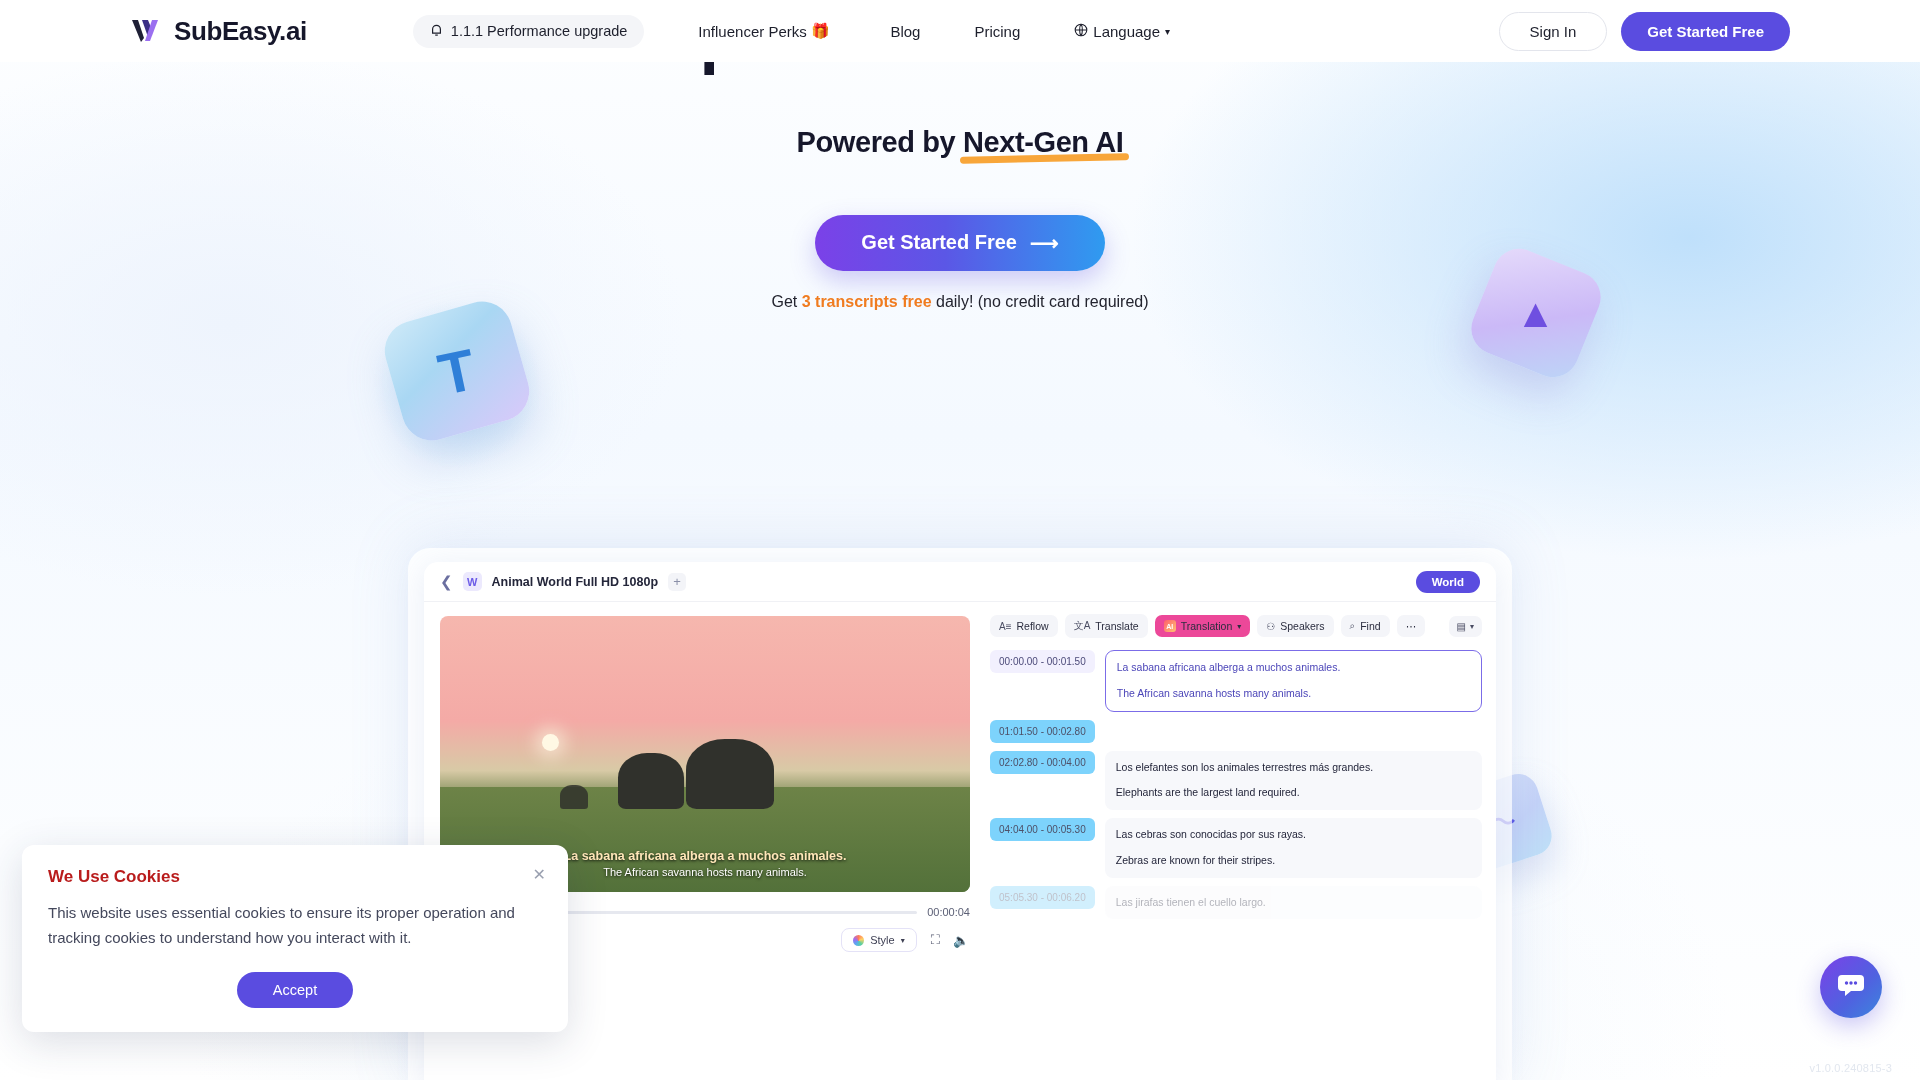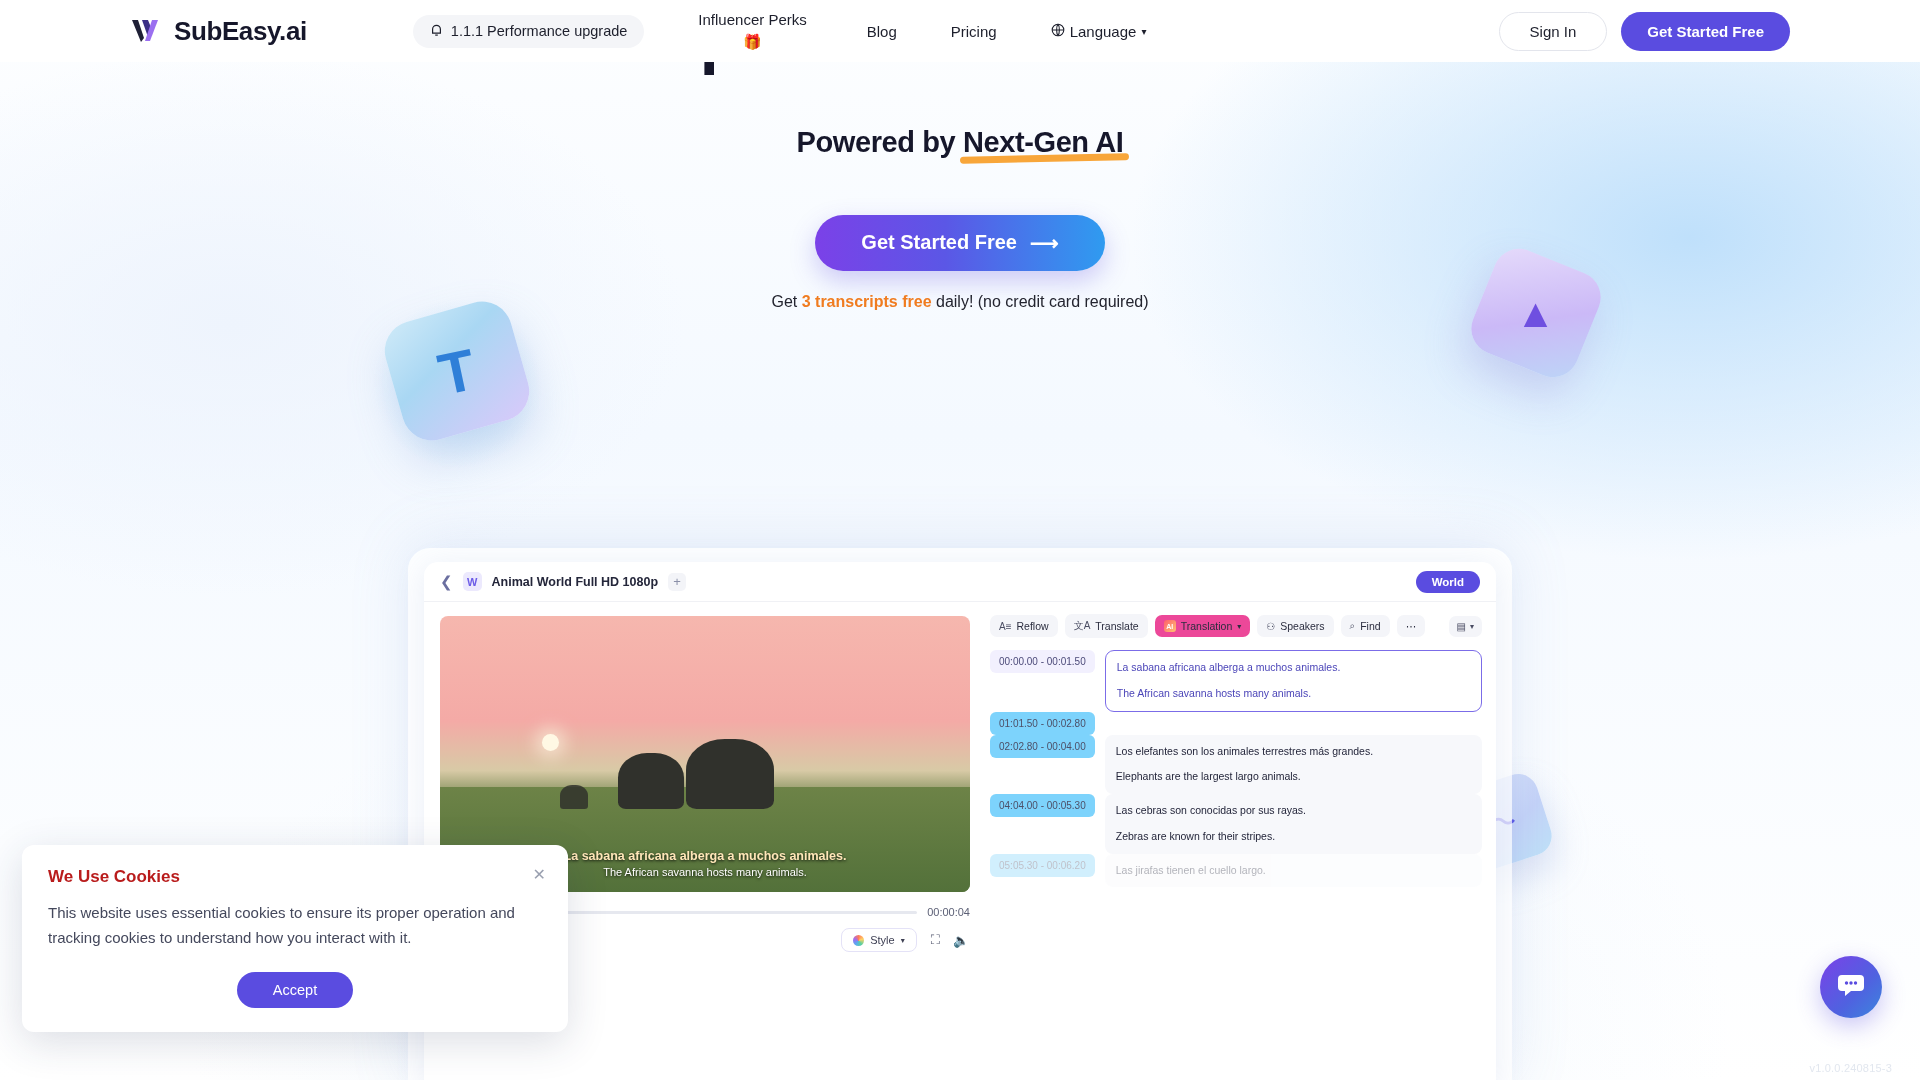--- a/index.html
+++ b/index.html
@@ -36,21 +36,21 @@
   .pill-badge {
     display: flex; align-items: center; gap: 8px;
     background: #f4f5f8; border-radius: 20px;
     padding: 8px 17px; font-size: 14.5px; color: #1d1f2c; white-space: nowrap;
   }
   .nav-link {
     font-size: 15px; color: #1d1f2c; font-weight: 500;
     padding: 8px 10px; white-space: nowrap; cursor: pointer;
     display: flex; align-items: center; gap: 5px;
   }
-  .nav-gap-1 { margin-left: 44px; flex-direction: column; }
+  .nav-gap-1 { margin-left: 44px; }
   .nav-gap-2 { margin-left: 40px; }
   .nav-gap-3 { margin-left: 34px; }
   .nav-gap-4 { margin-left: 34px; }
   .gift { font-size: 15px; }
 
   .nav-right { display: flex; align-items: center; gap: 14px; margin-left: auto; margin-right: 130px; }
   .btn-signin {
     border: 1px solid #e3e5ec; background: #fff; border-radius: 22px;
     padding: 10px 30px; font-size: 15px; font-weight: 500; color: #1d1f2c; cursor: pointer;
     font-family: "Liberation Sans", sans-serif;
@@ -192,21 +192,21 @@
     display: flex; align-items: center; gap: 5px;
     background: #f4f5f9; border-radius: 7px; padding: 5px 9px;
     font-size: 10.5px; color: #2b2d3f; cursor: pointer; white-space: nowrap;
   }
   .tb.hl { background: #ec4899; }
   .ai-badge { width: 12px; height: 12px; border-radius: 3px; background: linear-gradient(135deg,#ff5f6d,#ffc371); color:#fff; font-size:7px; font-weight:800; display:flex; align-items:center; justify-content:center; }
   .tb-ic { font-size: 10px; color: #4a4d63; }
   .tb-right { margin-left: auto; display: flex; align-items: center; gap: 4px; background:#f4f5f9; border-radius:7px; padding:5px 8px; cursor:pointer; }
 
   .rows { margin-top: 12px; }
-  .row { display: flex; gap: 10px; align-items: flex-start; }
+  .row { display: flex; gap: 10px; margin-bottom: 8px; align-items: flex-start; }
   .row-time {
     background: #7dd3fc; border-radius: 6px; padding: 6px 9px;
     font-size: 10px; color: #4d5068; white-space: nowrap; min-width: 96px; text-align: center;
   }
   .row-text { flex: 1; background: #f7f8fb; border-radius: 8px; padding: 9px 11px; }
   .row.active .row-text { background: #fff; border: 1.4px solid #7b6ce8; border-radius: 9px; }
   .row.active .row-time { background: #f2f0fe; color: #4d4b7a; }
   .t-es { font-size: 10.5px; color: #23253a; line-height: 1.5; }
   .row.active .t-es, .row.active .t-en { color: #4b45b8; }
   .t-en { font-size: 10.5px; color: #23253a; line-height: 1.5; margin-top: 10px; }
@@ -405,21 +405,21 @@
                 <div class="t-en">The African savanna hosts many animals.</div>
               </div>
             </div>
             <div class="row">
               <div class="row-time">01:01.50  - 00:02.80</div>
             </div>
             <div class="row">
               <div class="row-time">02:02.80 - 00:04.00</div>
               <div class="row-text">
                 <div class="t-es">Los elefantes son los animales terrestres más grandes.</div>
-                <div class="t-en">Elephants are the largest largo animals.</div>
+                <div class="t-en">Elephants are the largest land required.</div>
               </div>
             </div>
             <div class="row">
               <div class="row-time">04:04.00 - 00:05.30</div>
               <div class="row-text">
                 <div class="t-es">Las cebras son conocidas por sus rayas.</div>
                 <div class="t-en">Zebras are known for their stripes.</div>
               </div>
             </div>
             <div class="row faded">

